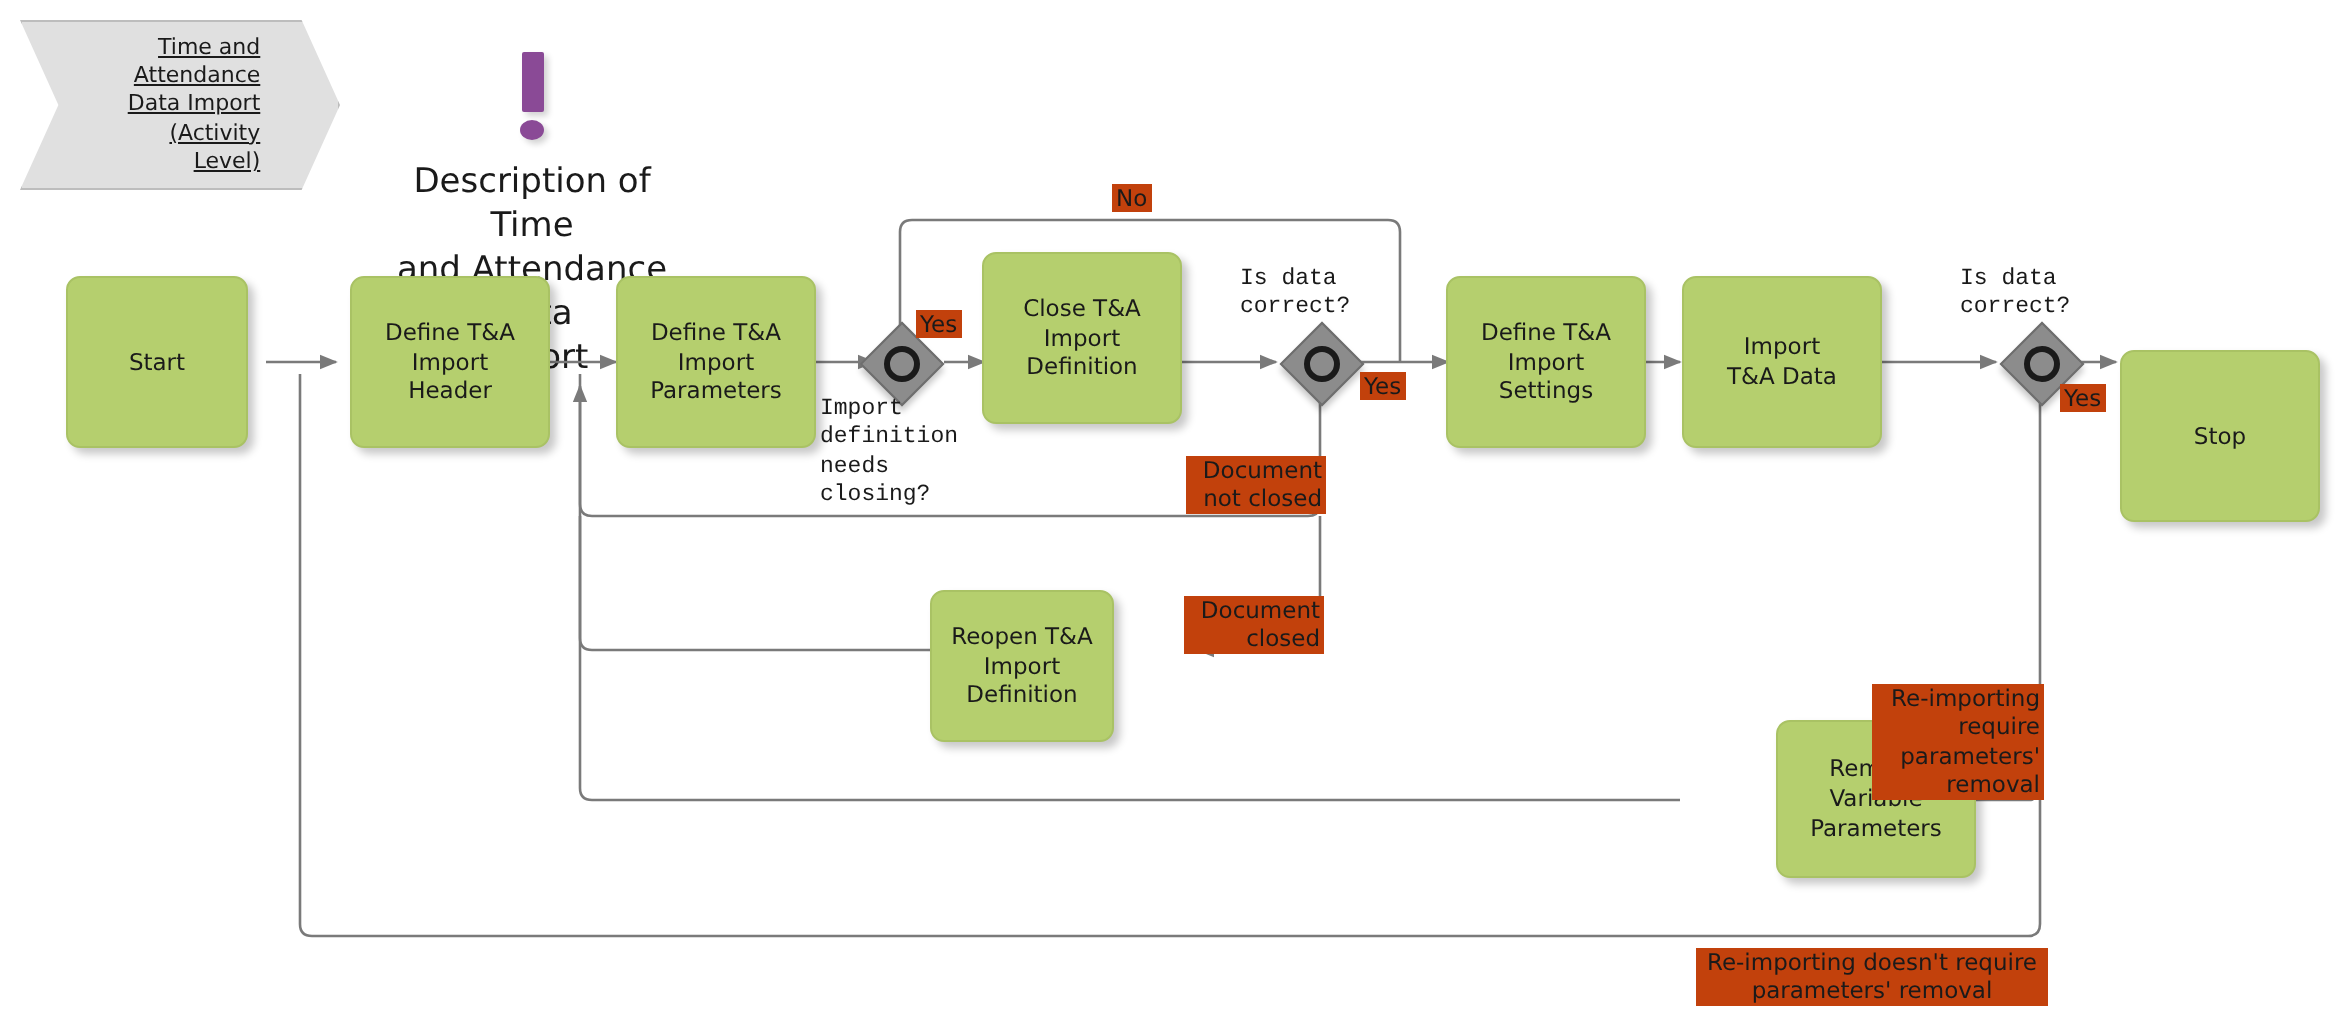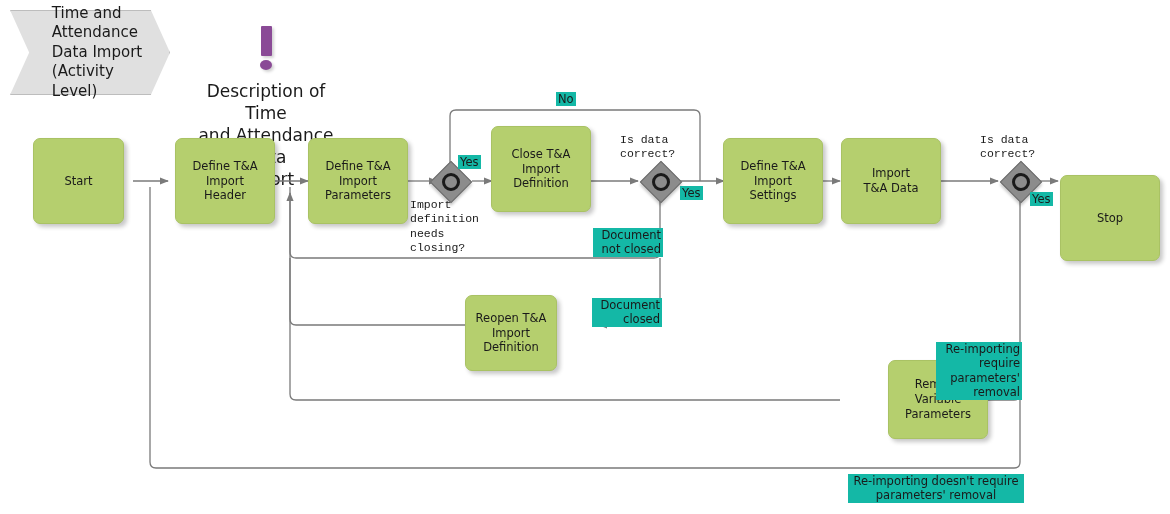--- a/index.html
+++ b/index.html
@@ -77,21 +77,21 @@
     white-space: pre-line;
     font-family: Liberation Mono, monospace;
   }
   .edge-label {
     position: absolute;
     font-size: 11.5px;
     color: #1a1a1a;
     line-height: 1.25;
     text-align: center;
     white-space: pre-line;
-    background: #14b8a6;
+    background: #c2410c;
     padding: 0 2px;
   }
   .pool-banner {
     position: absolute;
     left: 10px;
     top: 10px;
     width: 160px;
     height: 85px;
   }
   .pool-banner .shape {
@@ -101,27 +101,28 @@
     border: 1px solid #bdbdbd;
     clip-path: polygon(0 0, 88% 0, 100% 50%, 88% 100%, 0 100%, 12% 50%);
     filter: drop-shadow(3px 3px 3px rgba(0,0,0,0.2));
   }
   .pool-banner .txt {
     position: absolute;
     inset: 0;
     display: flex;
     align-items: center;
     justify-content: center;
-    text-align: left;
-    font-size: 15px;
+    text-align: right;
+    font-size: 11px;
     color: #1a1a1a;
     line-height: 1.3;
     white-space: pre-line;
     padding-left: 14px;
     box-sizing: border-box;
+    text-decoration: underline;
   }
   .annotation {
     position: absolute;
     left: 196px;
     top: 26px;
     width: 140px;
     text-align: center;
   }
   .annotation .bang-bar {
     width: 11px;

